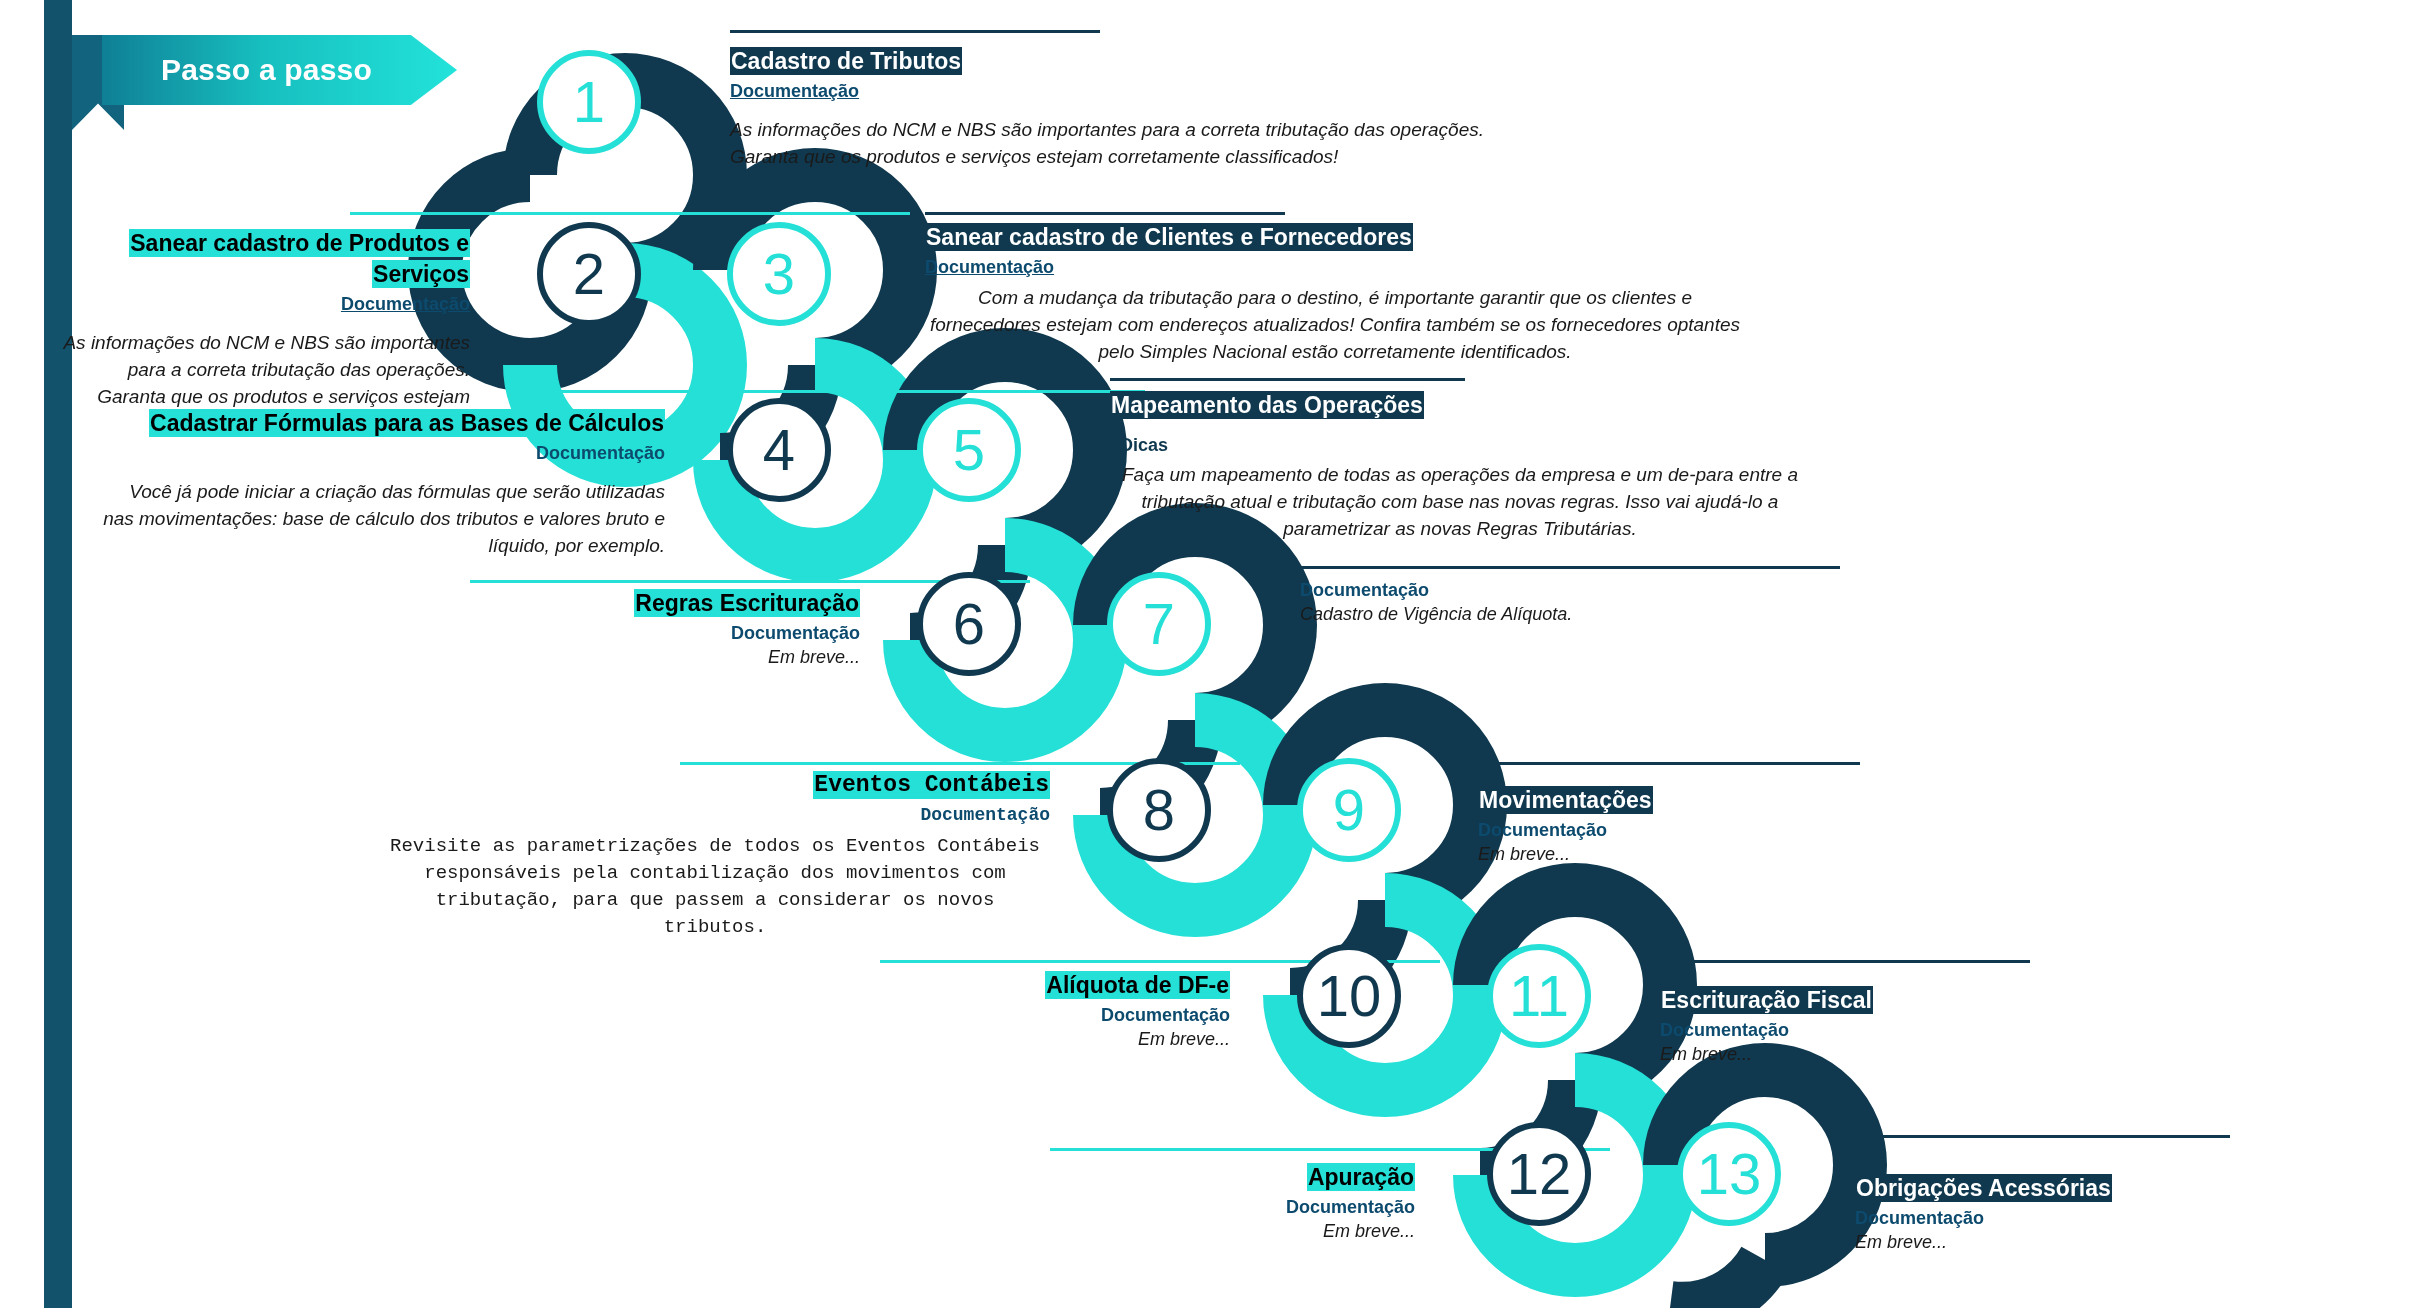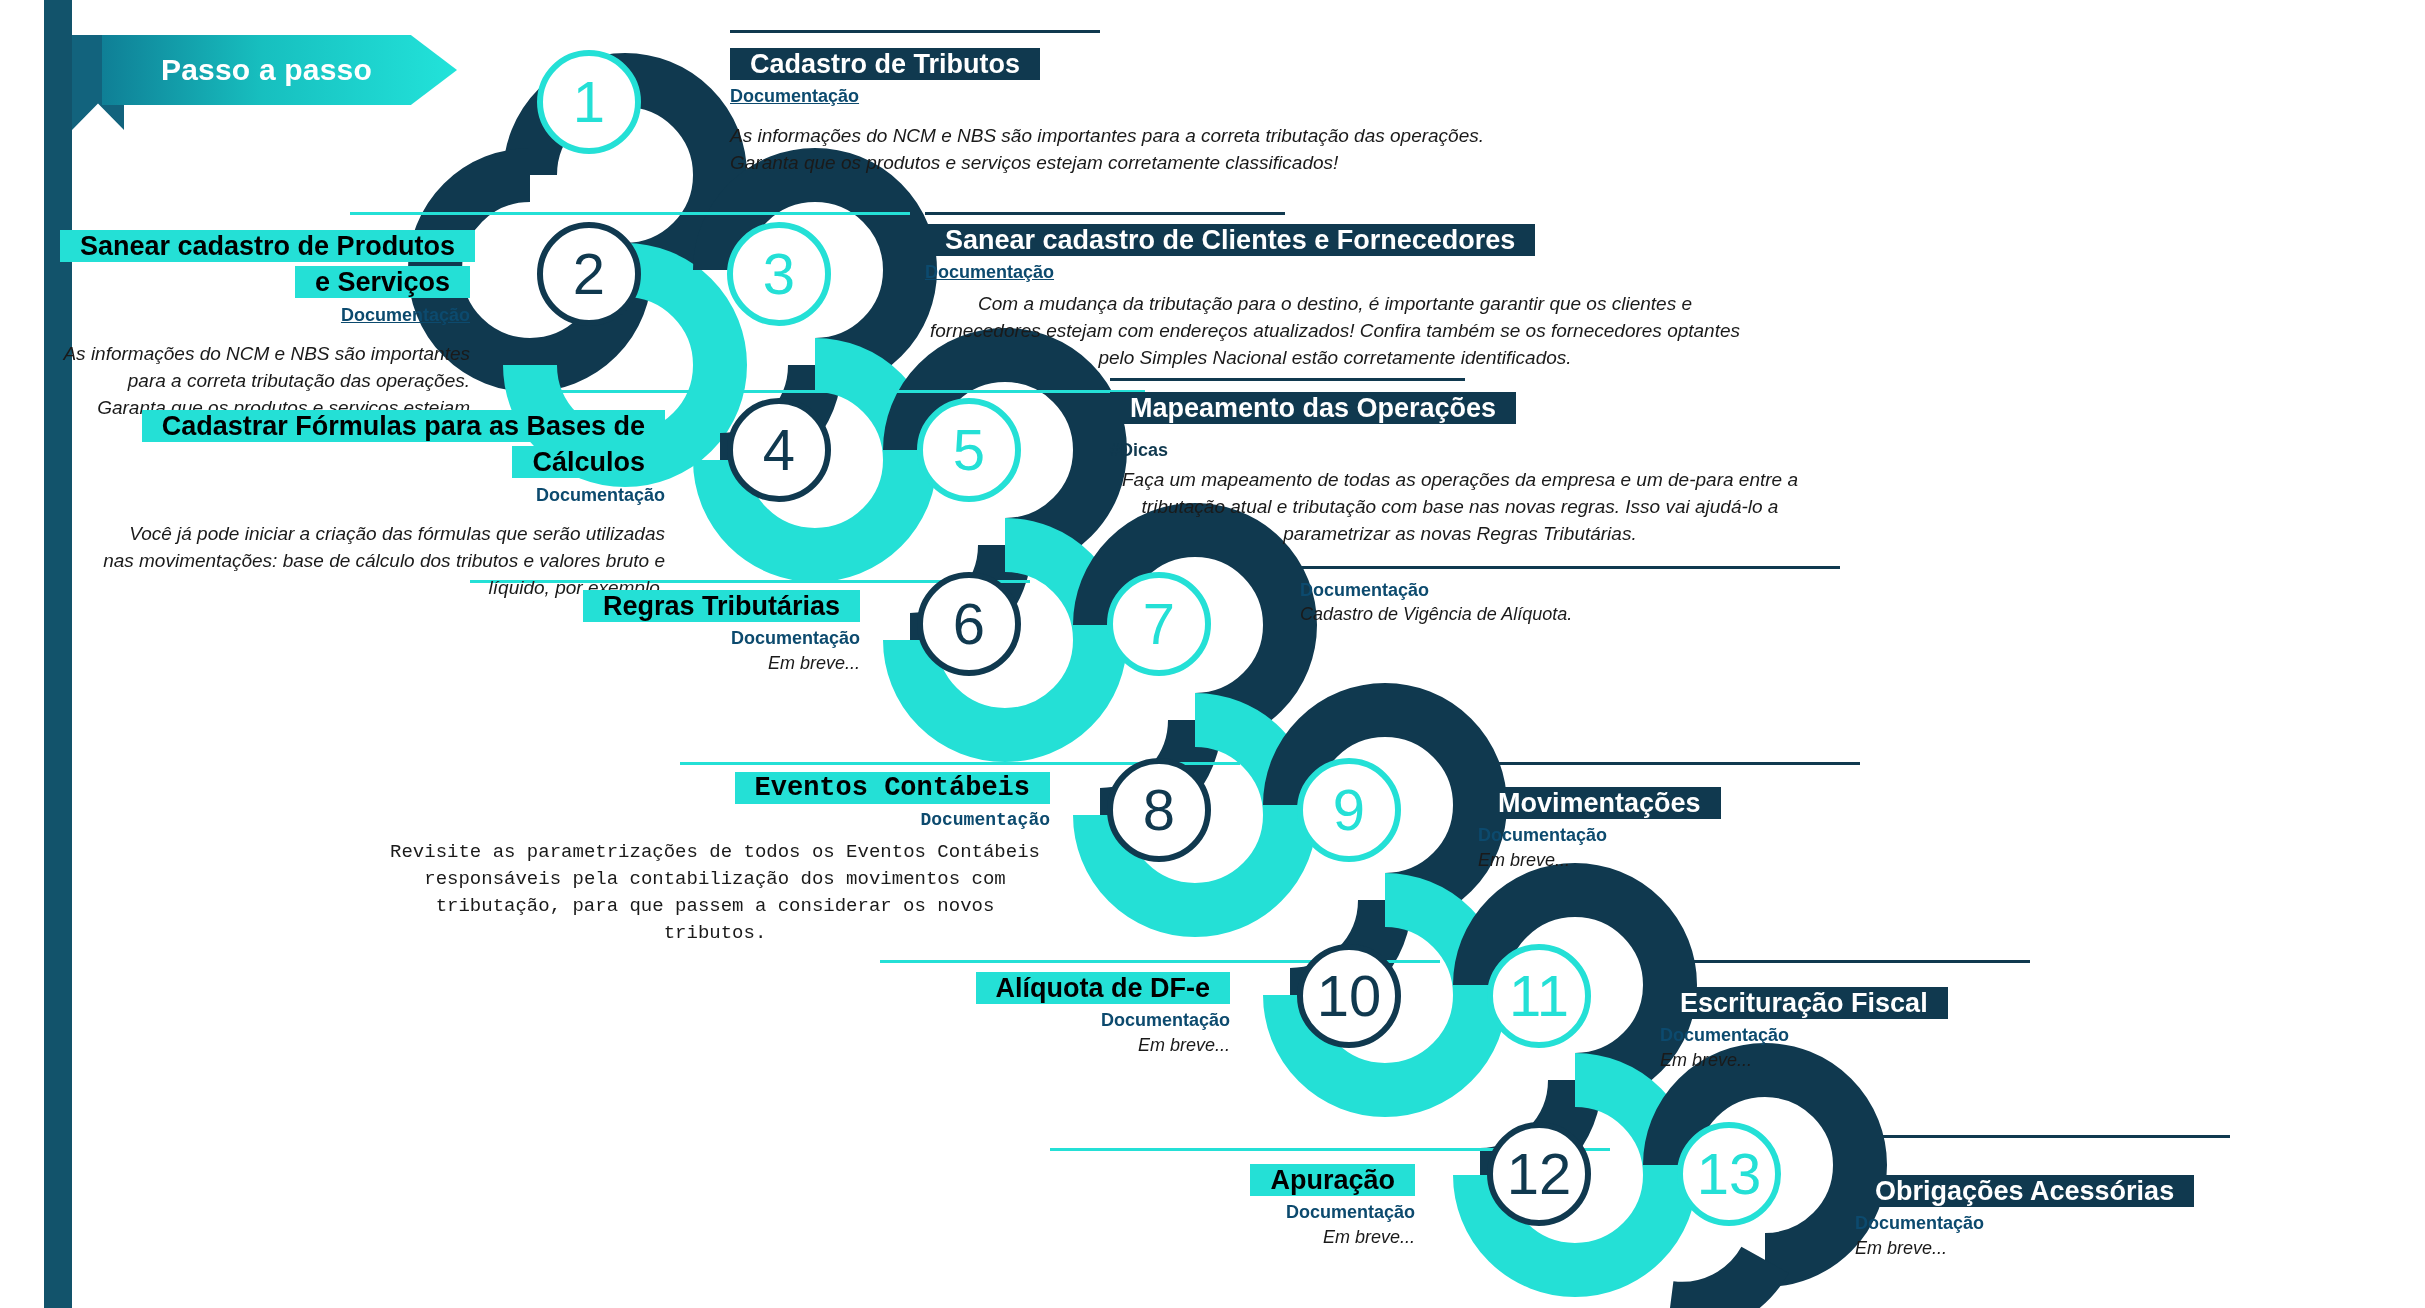--- a/index.html
+++ b/index.html
@@ -46,22 +46,22 @@
     font-weight:normal;
     line-height:1;
   }
   .bubble .num{font-size:58px;font-weight:500;}
   .bubble.dark{border:6px solid #10394f;color:#10394f;}
   .bubble.cyan{border:6px solid #24e0d6;color:#24e0d6;}
 
   
   .blk{position:absolute;}
   .blk .title{
-    display:inline;font-size:27px;font-weight:bold;line-height:1.35;
-    padding:1px 20px;
+    display:inline;font-size:23px;font-weight:bold;line-height:1.35;
+    padding:1px 1px;
     box-decoration-break:clone;-webkit-box-decoration-break:clone;
   }
   .blk.dark .title{background:#10394f;color:#ffffff;}
   .blk.cyan .title{background:#24e0d6;color:#000000;}
   .blk .titlewrap{margin:0 0 2px 0;}
   .blk .doc{
     font-size:18px;font-weight:bold;color:#0c4a6e;line-height:1.35;margin:0;
   }
   .blk .doc.link{text-decoration:underline;cursor:pointer;}
   .blk .em{font-size:18px;font-style:italic;color:#1a1a1a;line-height:1.35;margin:0;}
@@ -211,21 +211,21 @@
     <div class="body">Você já pode iniciar a criação das fórmulas que serão utilizadas nas movimentações: base de cálculo dos tributos e valores bruto e líquido, por exemplo.</div>
   </div>
 
   <div class="blk dark left" style="left:1110px; top:390px; width:700px;">
     <div class="titlewrap"><span class="title">Mapeamento das Operações</span></div>
     <div class="hash">#Dicas</div>
     <div class="body tight">Faça um mapeamento de todas as operações da empresa e um de-para entre a tributação atual e tributação com base nas novas regras. Isso vai ajudá-lo a parametrizar as novas Regras Tributárias.</div>
   </div>
 
   <div class="blk cyan right" style="left:530px; top:588px; width:330px;">
-    <div class="titlewrap"><span class="title">Regras Tributárias</span></div>
+    <div class="titlewrap"><span class="title">Regras Escrituração</span></div>
     <div class="doc">Documentação</div>
     <div class="em">Em breve...</div>
   </div>
 
   <div class="blk dark left" style="left:1300px; top:578px; width:620px;">
     <div class="doc">Documentação</div>
     <div class="em">Cadastro de Vigência de Alíquota.</div>
   </div>
 
   <div class="blk cyan right" style="left:380px; top:770px; width:670px;font-family:Liberation Mono, monospace;">

